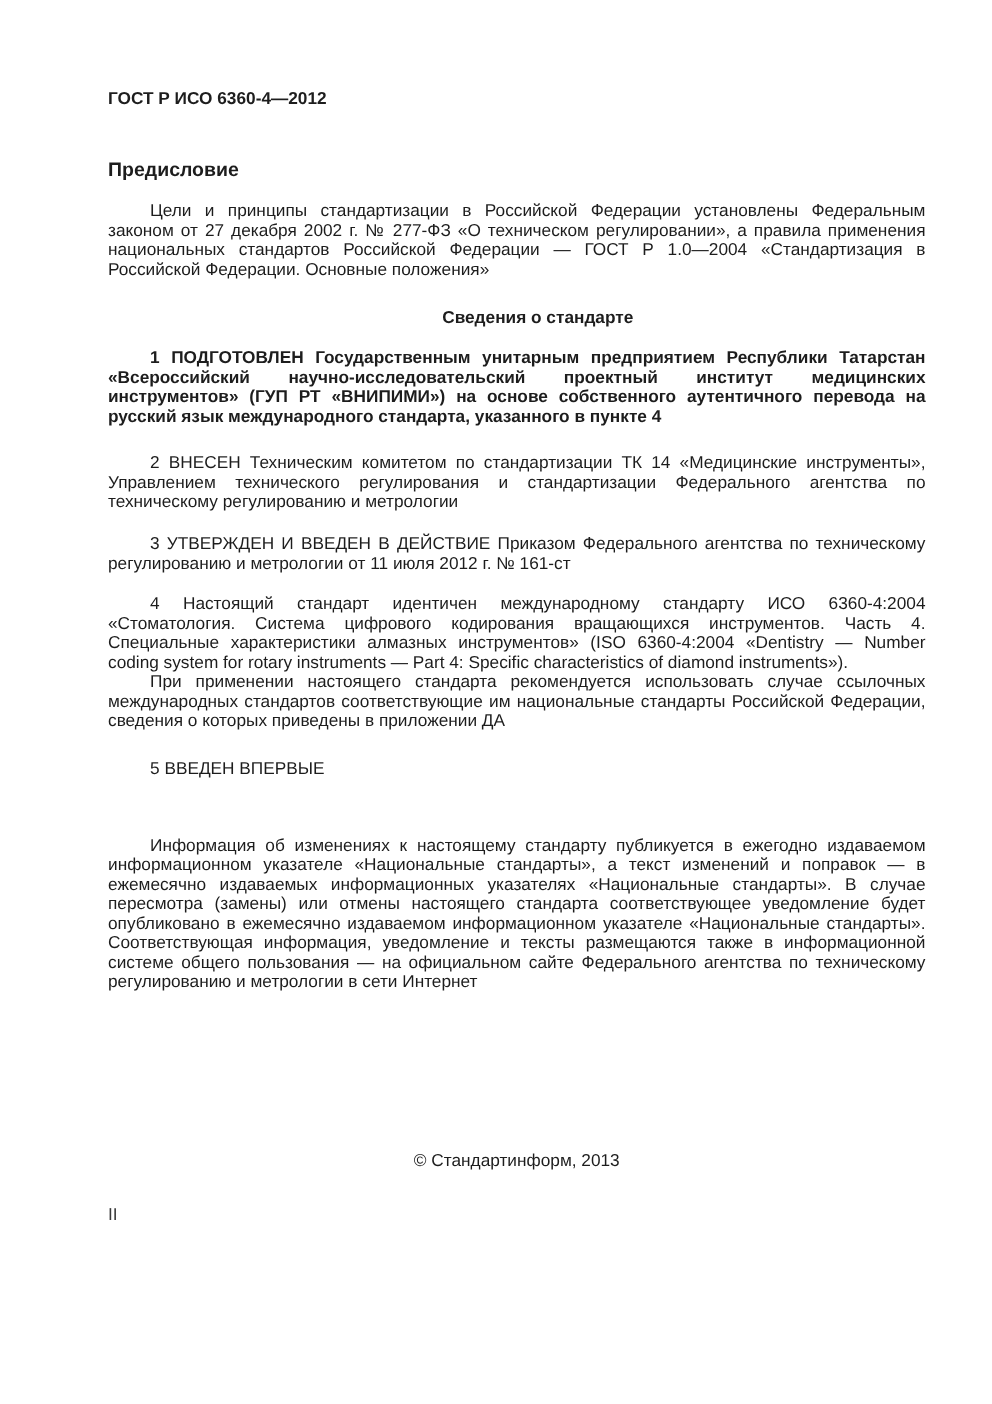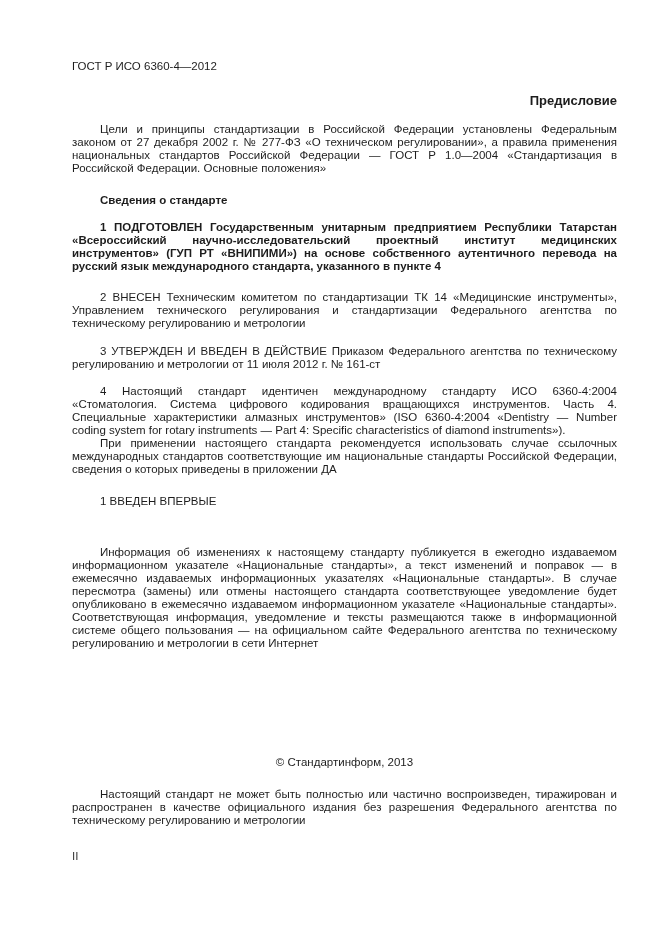--- a/index.html
+++ b/index.html
@@ -19,38 +19,38 @@
     padding: 60px 44px 0 72px;
     overflow: hidden;
   }
   p {
     margin: 0;
     font-size: 11.5px;
     line-height: 13px;
     text-align: justify;
   }
   .doc-code {
-    font-weight: normal;
+    font-weight: bold;
     font-size: 11.5px;
     line-height: 13px;
     text-align: left;
   }
   .doc-title {
-    margin-top: 20px;
+    margin-top: 32px;
     font-weight: bold;
     font-size: 13px;
     line-height: 15px;
-    text-align: right;
+    text-align: left;
   }
   .indent { text-indent: 28px; }
   .intro { margin-top: 15px; }
   .section-heading {
     margin-top: 19px;
     font-weight: bold;
-    text-align: left;
+    text-align: center;
   }
   .item-1 { margin-top: 14px; font-weight: bold; }
   .item-2 { margin-top: 18px; }
   .item-3 { margin-top: 15px; }
   .item-4 { margin-top: 14px; }
   .item-4-note { margin-top: 0; }
   .item-5 { margin-top: 19px; text-align: left; }
   .italic-note {
     margin-top: 38px;
   }
@@ -84,23 +84,22 @@
   <p class="item-1 indent">1 ПОДГОТОВЛЕН Государственным унитарным предприятием Республики Татарстан «Всероссийский научно-исследовательский проектный институт медицинских инструментов» (ГУП РТ «ВНИПИМИ») на основе собственного аутентичного перевода на русский язык международного стандарта, указанного в пункте 4</p>
 
   <p class="item-2 indent">2 ВНЕСЕН Техническим комитетом по стандартизации ТК 14 «Медицинские инструменты», Управлением технического регулирования и стандартизации Федерального агентства по техническому регулированию и метрологии</p>
 
   <p class="item-3 indent">3 УТВЕРЖДЕН И ВВЕДЕН В ДЕЙСТВИЕ Приказом Федерального агентства по техническому регулированию и метрологии от 11 июля 2012 г. № 161-ст</p>
 
   <p class="item-4 indent">4 Настоящий стандарт идентичен международному стандарту ИСО 6360-4:2004 «Стоматология. Система цифрового кодирования вращающихся инструментов. Часть 4. Специальные характеристики алмазных инструментов» (ISO 6360-4:2004 «Dentistry — Number coding system for rotary instruments — Part 4: Specific characteristics of diamond instruments»).</p>
 
   <p class="item-4-note indent">При применении настоящего стандарта рекомендуется использовать случае ссылочных международных стандартов соответствующие им национальные стандарты Российской Федерации, сведения о которых приведены в приложении ДА</p>
 
-  <p class="item-5 indent">1 ВВЕДЕН ВПЕРВЫЕ</p>
+  <p class="item-5 indent">5 ВВЕДЕН ВПЕРВЫЕ</p>
 
   <p class="italic-note indent">Информация об изменениях к настоящему стандарту публикуется в ежегодно издаваемом информационном указателе «Национальные стандарты», а текст изменений и поправок — в ежемесячно издаваемых информационных указателях «Национальные стандарты». В случае пересмотра (замены) или отмены настоящего стандарта соответствующее уведомление будет опубликовано в ежемесячно издаваемом информационном указателе «Национальные стандарты». Соответствующая информация, уведомление и тексты размещаются также в информационной системе общего пользования — на официальном сайте Федерального агентства по техническому регулированию и метрологии в сети Интернет</p>
 
   <p class="copyright">©  Стандартинформ, 2013</p>
 
-  <p class="footer-note indent">Настоящий стандарт не может быть полностью или частично воспроизведен, тиражирован и распространен в качестве официального издания без разрешения Федерального агентства по техническому регулированию и метрологии</p>
 
   <p class="page-number">II</p>
 
 </div>
 
 </body></html>

